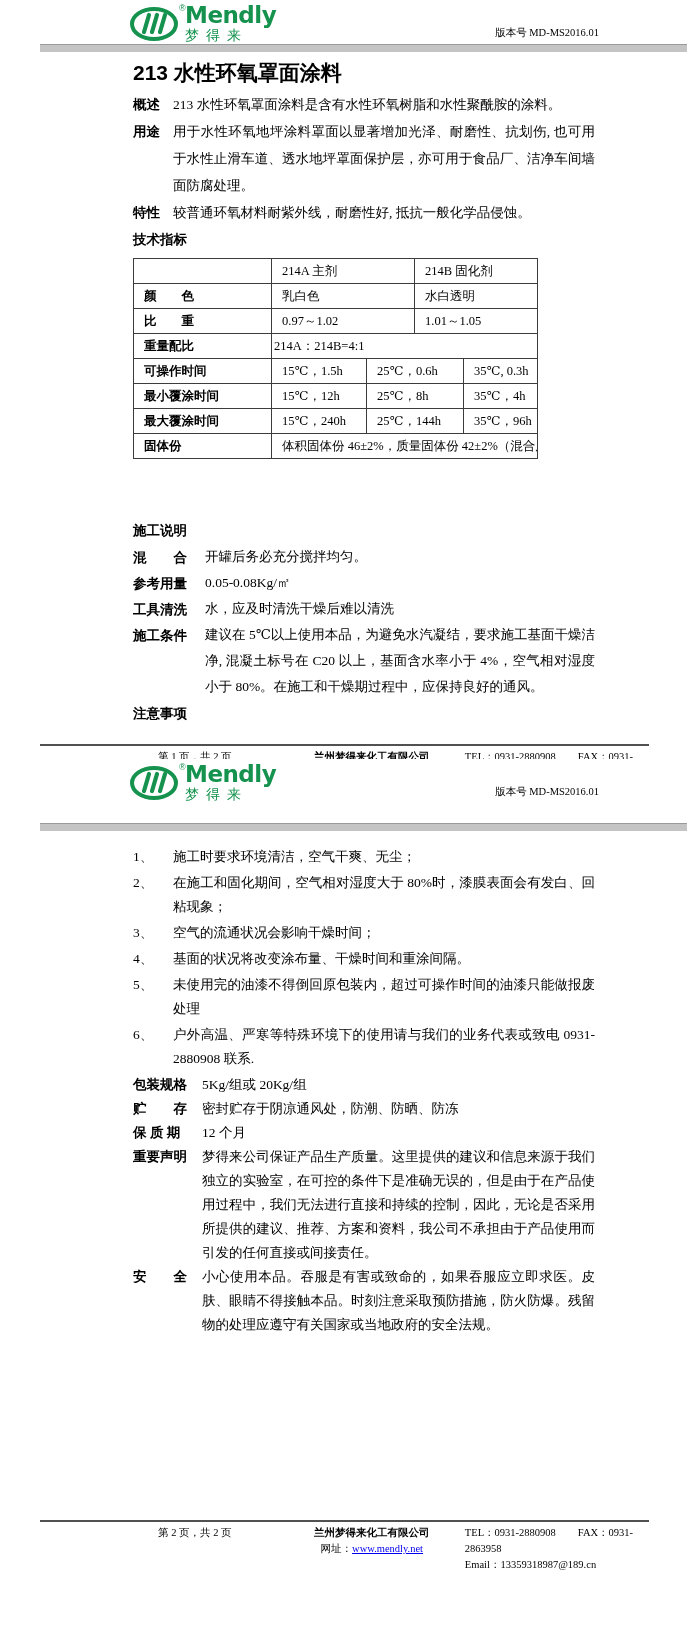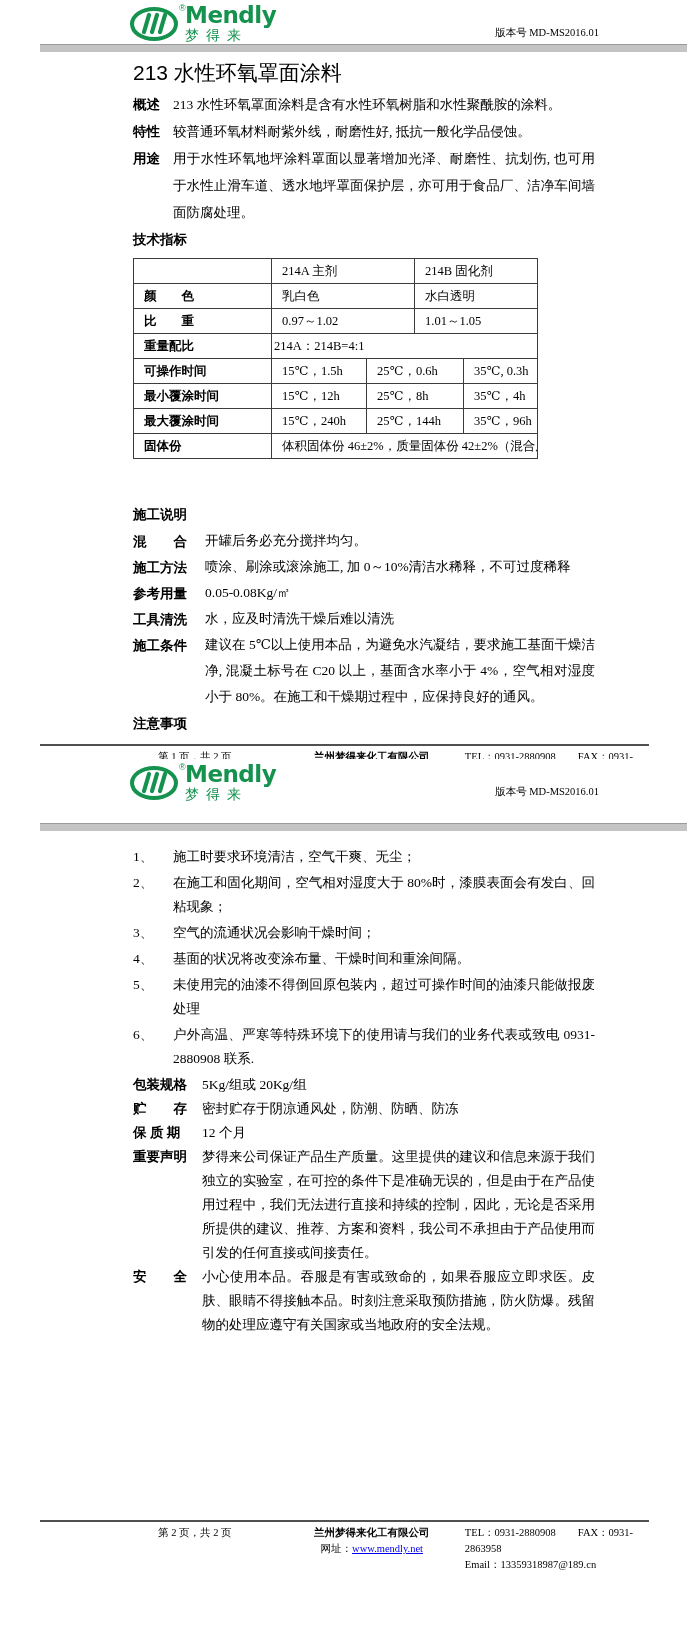--- a/index.html
+++ b/index.html
@@ -13,30 +13,30 @@
   .logo{position:absolute;left:130px;top:4px;display:flex;align-items:flex-start;}
   .logo-txt{margin-left:5px;line-height:1;}
   .logo-en{font-family:"DejaVu Sans","Liberation Sans",sans-serif;font-weight:bold;font-size:23px;color:#15934e;letter-spacing:-0.5px;}
   .logo-cn{font-family:"Liberation Sans",sans-serif;font-weight:normal;font-size:14px;color:#15934e;letter-spacing:7px;margin-top:1px;}
   .logo-reg{position:absolute;left:49px;top:-1px;font-size:9px;color:#15934e;font-family:"Liberation Sans",sans-serif;}
   .version{position:absolute;right:88px;bottom:4px;font-size:10.5px;}
   .band{margin-left:40px;height:7px;background:#c4c4c4;border-top:1px solid #9a9a9a;}
   .page2 .band{margin-top:20px;}
 
   
-  .title{margin:6px 88px 0 133px;font-family:"Liberation Sans","DejaVu Sans",sans-serif;font-weight:normal;font-size:21px;line-height:29px;}
+  .title{margin:6px 88px 0 133px;font-family:"Liberation Sans","DejaVu Sans",sans-serif;font-weight:bold;font-size:21px;line-height:29px;}
   .content{margin:4px 92px 0 133px;font-size:13.5px;}
   .sec{position:relative;padding-left:40px;line-height:27px;text-align:justify;}
   .sec .lbl{position:absolute;left:0;top:0;font-weight:bold;}
   .h2{font-weight:bold;line-height:27px;}
   .spec{border-collapse:collapse;margin-top:5px;font-size:12.5px;table-layout:fixed;width:404px;}
   .spec td{border:1px solid #3c3c3c;height:24px;padding:0 2px 0 10px;overflow:hidden;white-space:nowrap;}
   .spec .tl{font-weight:bold;}
   .spec .tc{text-align:left;padding-left:2px;}
-  .h2-constr{margin-top:42px;}
+  .h2-constr{margin-top:58px;}
   .crow{position:relative;padding-left:72px;line-height:26px;text-align:justify;}
   .crow .lbl{position:absolute;left:0;top:1px;font-weight:bold;text-align:justify;}
 
   
   .footer{position:absolute;left:40px;right:38px;border-top:2px solid #515151;padding-top:3px;font-size:10.5px;line-height:16px;display:flex;}
   .page1 .footer{top:744px;}
   .page2 .footer{top:761px;}
   .f-page{margin-left:118px;width:150px;}
   .f-company{width:176px;text-align:center;}
   .f-company .cname{font-weight:bold;}
@@ -79,26 +79,26 @@
   </div>
 
   <div class="title">213 水性环氧罩面涂料</div>
 
   <div class="content">
     <div class="sec">
       <span class="lbl">概述</span>
       <span>213 水性环氧罩面涂料是含有水性环氧树脂和水性聚酰胺的涂料。</span>
     </div>
     <div class="sec">
+      <span class="lbl">用途</span>
+      <span>用于水性环氧地坪涂料罩面以显著增加光泽、耐磨性、抗划伤, 也可用于水性止滑车道、透水地坪罩面保护层，亦可用于食品厂、洁净车间墙面防腐处理。</span>
+    </div>
+    <div class="sec">
       <span class="lbl">特性</span>
       <span>较普通环氧材料耐紫外线，耐磨性好, 抵抗一般化学品侵蚀。</span>
-    </div>
-    <div class="sec">
-      <span class="lbl">用途</span>
-      <span>用于水性环氧地坪涂料罩面以显著增加光泽、耐磨性、抗划伤, 也可用于水性止滑车道、透水地坪罩面保护层，亦可用于食品厂、洁净车间墙面防腐处理。</span>
     </div>
 
     <div class="h2">技术指标</div>
 
     <table class="spec">
       <colgroup>
           <col style="width:138px">
           <col style="width:95px">
           <col style="width:48px">
           <col style="width:49px">
@@ -147,24 +147,20 @@
         <td colspan="4">体积固体份 46±2%，质量固体份 42±2%（混合后）</td>
       </tr>
     </tbody>
       </table>
 
     <div class="h2 h2-constr">施工说明</div>
 
     <div class="crow">
       <span class="lbl">混　　合</span>
       <span>开罐后务必充分搅拌均匀。</span>
-    </div>
-    <div class="crow">
-      <span class="lbl">施工方法</span>
-      <span>喷涂、刷涂或滚涂施工, 加 0～10%清洁水稀释，不可过度稀释</span>
     </div>
     <div class="crow">
       <span class="lbl">参考用量</span>
       <span>0.05-0.08Kg/㎡</span>
     </div>
     <div class="crow">
       <span class="lbl">工具清洗</span>
       <span>水，应及时清洗干燥后难以清洗</span>
     </div>
     <div class="crow">

